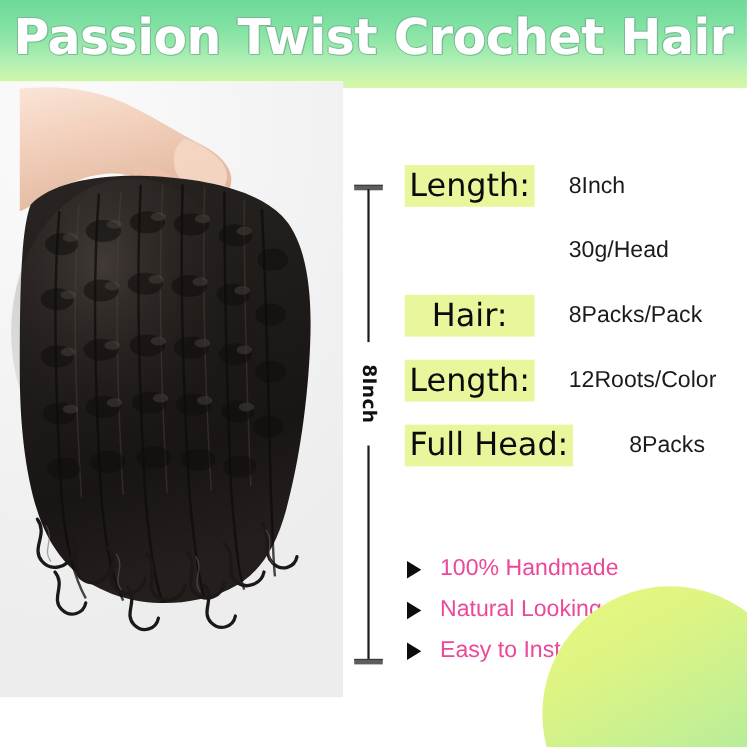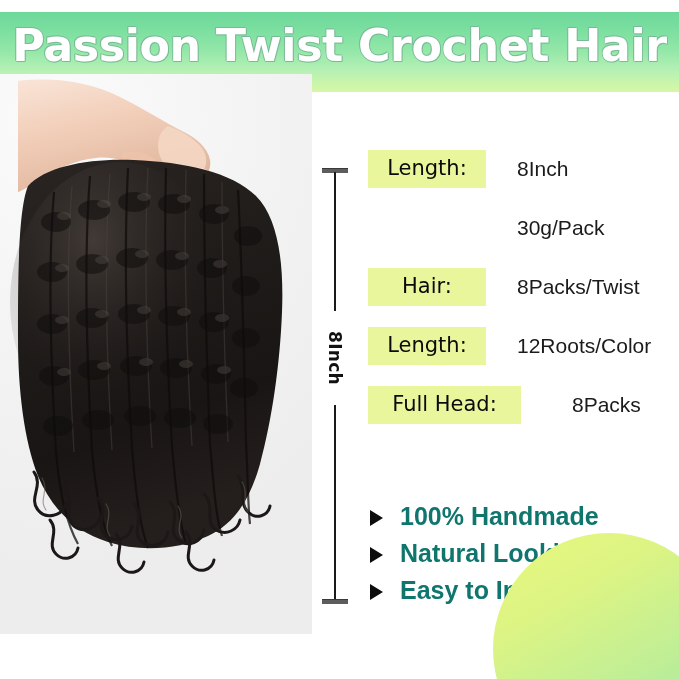--- a/index.html
+++ b/index.html
@@ -17,21 +17,21 @@
     width: 679px;
     height: 679px;
     background: #ffffff;
     overflow: hidden;
   }
 
   
   .header-band {
     position: absolute;
     left: 0;
-    top: 12px;
+    top: 0;
     width: 679px;
     height: 80px;
     background: linear-gradient(180deg,
         #6ed89b 0%,
         #7adfa0 22%,
         #93e7a8 48%,
         #b4f0b4 72%,
         #c9f5ab 88%,
         #d6f7a6 100%);
   }
@@ -168,21 +168,21 @@
     margin-bottom: 21px;
   }
   .spec-label {
     display: inline-block;
     box-sizing: border-box;
     height: 38px;
     line-height: 37px;
     background: #eaf69c;
     font-family: "DejaVu Sans", sans-serif;
     font-weight: normal;
-    font-size: 21px;
+    font-size: 29px;
     color: #0b0b0b;
     text-align: center;
     white-space: nowrap;
     vertical-align: top;
   }
   .spec-row.w-narrow .spec-label { width: 118px; }
   .spec-row.w-wide   .spec-label { width: 153px; }
   .spec-value {
     position: absolute;
     top: 0;
@@ -202,24 +202,23 @@
     left: 368px;
     top: 498px;
     width: 300px;
   }
   .feature {
     position: relative;
     height: 37px;
     line-height: 37px;
     padding-left: 32px;
     font-family: "Liberation Sans", sans-serif;
-    font-size: 25px;
-    color: #0f766e;
+    font-size: 21px;
+    color: #ec4899;
     white-space: nowrap;
-    font-weight: bold;
   }
   .feature .tri {
     position: absolute;
     left: 2px;
     top: 12px;
     width: 0;
     height: 0;
     border-left: 13px solid #0d0d0d;
     border-top: 8px solid transparent;
     border-bottom: 8px solid transparent;
@@ -384,26 +383,26 @@
 
   <div class="specs">
 
     <div class="spec-row w-narrow">
       <span class="spec-label">Length:</span>
       <span class="spec-value">8Inch</span>
     </div>
 
 
     <div class="spec-row w-narrow">
-      <span class="spec-value">30g/Pack</span>
+      <span class="spec-value">30g/Head</span>
     </div>
 
     <div class="spec-row w-narrow">
       <span class="spec-label">Hair:</span>
-      <span class="spec-value">8Packs/Twist</span>
+      <span class="spec-value">8Packs/Pack</span>
     </div>
 
     <div class="spec-row w-narrow">
       <span class="spec-label">Length:</span>
       <span class="spec-value">12Roots/Color</span>
     </div>
 
     <div class="spec-row w-wide">
       <span class="spec-label">Full Head:</span>
       <span class="spec-value">8Packs</span>

